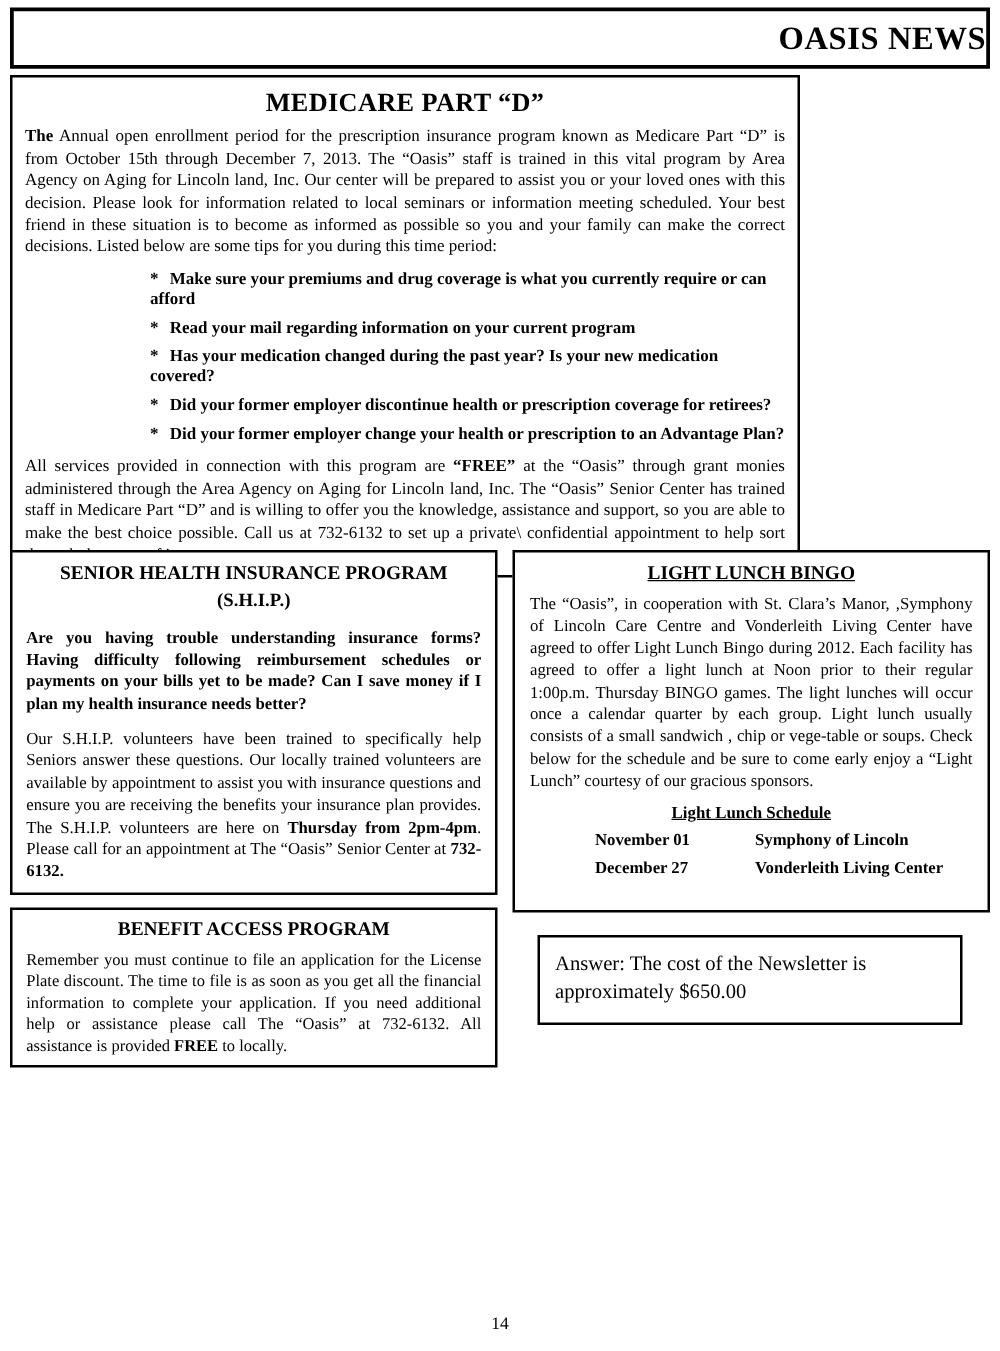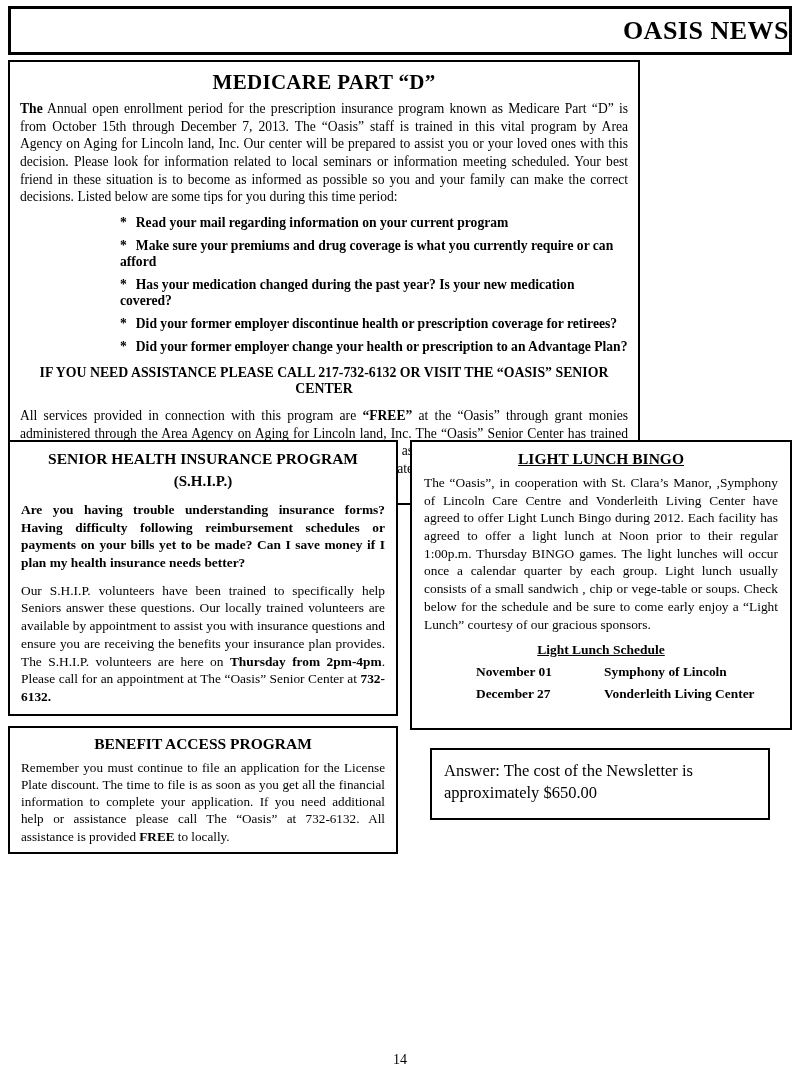--- a/index.html
+++ b/index.html
@@ -52,28 +52,27 @@
 
 <div class="box header-box">
   <h1>OASIS NEWS</h1>
 </div>
 
 <div class="box medicare-box">
   <h2 class="section-title-lg">MEDICARE PART “D”</h2>
   <p class="body-text"><b>The</b><span> Annual open enrollment period for the prescription insurance program known as Medicare Part “D” is from October 15th through December 7, 2013.  The “Oasis” staff is trained in this vital program by Area Agency on Aging for Lincoln land, Inc.   Our center will be prepared to assist you or your loved ones with this decision.  Please look for  information related to local seminars or information meeting scheduled.  Your best friend in these situation is to become as    informed as possible so you and your family can make the correct decisions.  Listed below are some tips for you during this time period:</span></p>
 
   <div class="bullets">
+    <div class="bullet"><span class="mark">*</span><span>Make sure your premiums and drug coverage is what you currently require or can afford</span></div>
     <div class="bullet"><span class="mark">*</span><span>Read your mail regarding information on your current program</span></div>
-    <div class="bullet"><span class="mark">*</span><span>Make sure your premiums and drug coverage is what you currently require or can afford</span></div>
     <div class="bullet"><span class="mark">*</span><span>Has your medication changed during the past year?  Is your new medication covered?</span></div>
     <div class="bullet"><span class="mark">*</span><span>Did your former employer discontinue health or prescription coverage for retirees?</span></div>
     <div class="bullet"><span class="mark">*</span><span>Did your former employer change your health or prescription to an Advantage Plan?</span></div>
   </div>
 
-  <p class="assist-line">IF YOU NEED ASSISTANCE PLEASE CALL 217-732-6132 OR VISIT THE “OASIS” SENIOR CENTER</p>
 
   <p class="body-text"><span>All services provided in connection with this program are </span><b>“FREE”</b><span> at the “Oasis” through grant monies administered through the Area Agency on Aging for Lincoln land, Inc.  The “Oasis” Senior Center has trained staff in Medicare Part “D” and is willing to offer you the knowledge, assistance and support, so you are able to make the best choice possible.  Call us at 732-6132 to set up a private\ confidential appointment to help sort through the maze of insurance programs.</span></p>
 </div>
 
 <div class="box ship-box">
   <h2 class="section-title-md">SENIOR HEALTH INSURANCE PROGRAM</h2>
   <div class="ship-sub">(S.H.I.P.)</div>
   <p class="ship-bold-para">Are you having trouble understanding insurance forms?  Having      difficulty following reimbursement schedules or payments on your bills yet to be made?  Can I save money if I plan my health      insurance needs better?</p>
   <p class="small-body"><span>Our S.H.I.P. volunteers have been trained to specifically help Seniors  answer these questions.  Our locally trained volunteers are available by appointment to assist you with insurance  questions and ensure you are receiving the  benefits your  insurance plan  provides.  The S.H.I.P. volunteers are here on </span><b>Thursday from 2pm-4pm</b><span>.  Please call for an  appointment at The “Oasis” Senior Center at  </span><b>732-6132.</b></p>
 </div>

